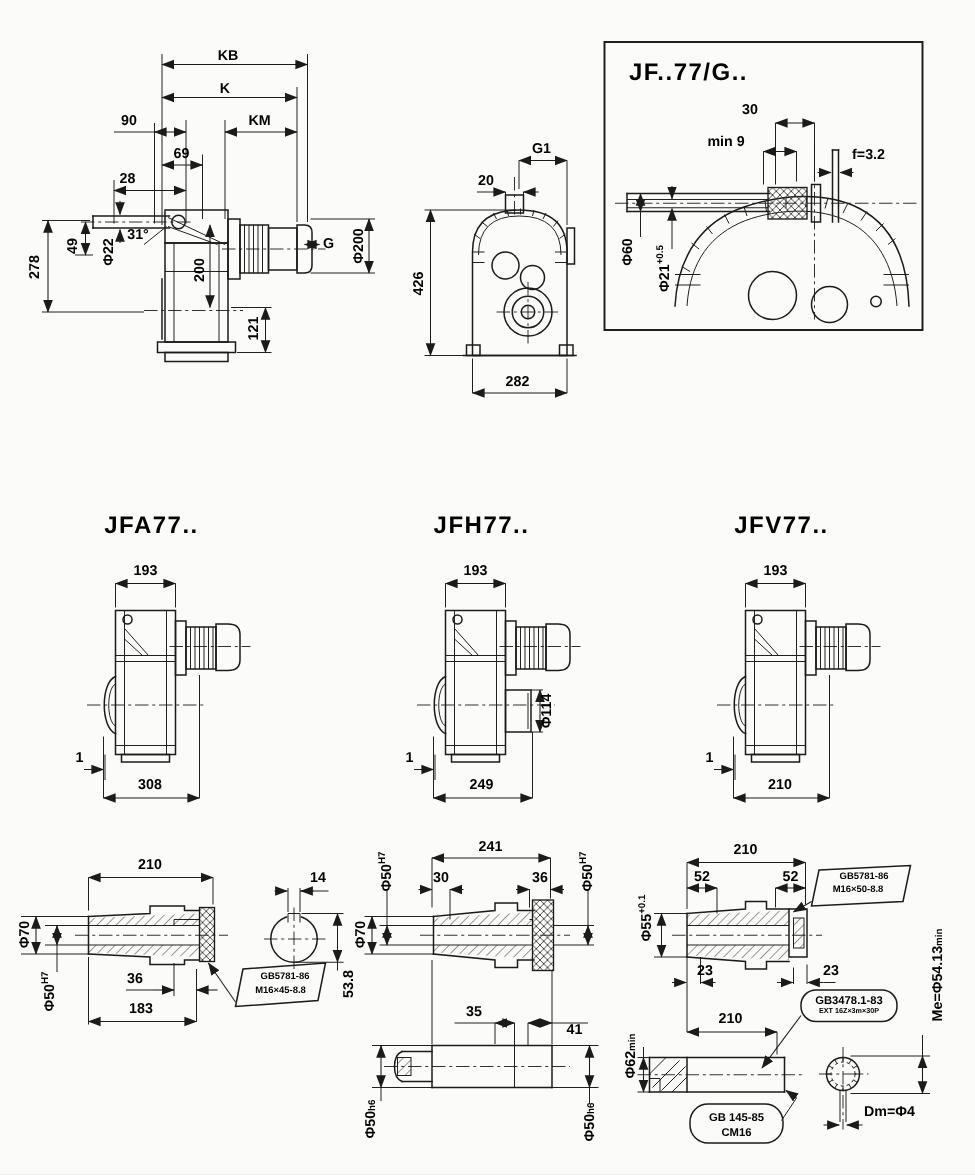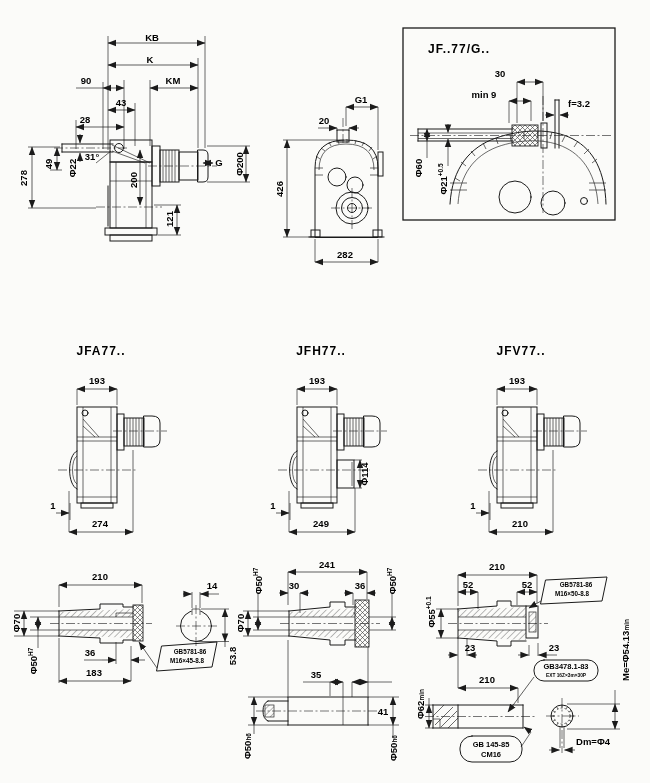--- a/index.html
+++ b/index.html
@@ -11,21 +11,21 @@
   .d,.d1{stroke:#1b1b1b;stroke-width:.7;fill:none;}
   .d{marker-start:url(#ar);marker-end:url(#ar);}
   .d1{marker-end:url(#ar);}
   .c{stroke:#1b1b1b;stroke-width:.6;stroke-dasharray:9 2.5 2 2.5;fill:none;}
   .h{fill:url(#hp);stroke:none;}
   .xh{fill:url(#xp);stroke:#1b1b1b;stroke-width:.9;}
   .w{fill:#fbfbf9;stroke:none;}
   .lbl{position:absolute;font-weight:bold;font-size:9.5px;color:#000;white-space:nowrap;
        transform:translate(-50%,-50%);line-height:1;}
   .rot{transform:translate(-50%,-50%) rotate(-90deg);}
-  .big{font-size:12px;letter-spacing:1px;}
+  .big{font-size:16px;letter-spacing:1px;}
   .med{font-size:7.5px;}
   .sm{font-size:6.3px;}
   .xs{font-size:4.8px;font-weight:bold;}
   .lbl sup{font-size:6.5px;vertical-align:super;}
   .lbl sub{font-size:6.5px;vertical-align:baseline;}
   .sfx{font-size:6.5px;}
 </style>
 </head>
 <body>
 
@@ -497,21 +497,21 @@
         <line class="t" x1="567" y1="729" x2="620" y2="729"></line>
   <line class="d" x1="615" y1="704" x2="615" y2="729"></line>
         <line class="t" x1="615" y1="704" x2="615" y2="690"></line>
 </g>
 </svg>
 
 <span class="lbl" style="left:152px;top:38px">KB</span>
 <span class="lbl" style="left:150px;top:60px">K</span>
 <span class="lbl" style="left:86px;top:81px">90</span>
 <span class="lbl" style="left:173px;top:81px">KM</span>
-<span class="lbl" style="left:121px;top:103px">43</span>
+<span class="lbl" style="left:121px;top:103px">69</span>
 <span class="lbl" style="left:85px;top:120px">28</span>
 <span class="lbl" style="left:92px;top:157px">31°</span>
 <span class="lbl rot" style="left:73px;top:168px">Φ22</span>
 <span class="lbl rot" style="left:49px;top:164px">49</span>
 <span class="lbl rot" style="left:24px;top:178px">278</span>
 <span class="lbl rot" style="left:134px;top:180px">200</span>
 <span class="lbl rot" style="left:170px;top:219px">121</span>
 <span class="lbl" style="left:219px;top:163px">G</span>
 <span class="lbl rot" style="left:240px;top:164px">Φ200</span>
 
@@ -529,21 +529,21 @@
 
 <span class="lbl big" style="left:101px;top:351px">JFA77..</span>
 <span class="lbl big" style="left:321px;top:351px">JFH77..</span>
 <span class="lbl big" style="left:521px;top:351px">JFV77..</span>
 <span class="lbl" style="left:97px;top:381px">193</span>
 <span class="lbl" style="left:317px;top:381px">193</span>
 <span class="lbl" style="left:517px;top:381px">193</span>
 <span class="lbl" style="left:53px;top:506px">1</span>
 <span class="lbl" style="left:273px;top:506px">1</span>
 <span class="lbl" style="left:473px;top:506px">1</span>
-<span class="lbl" style="left:100px;top:524px">274</span>
+<span class="lbl" style="left:100px;top:524px">308</span>
 <span class="lbl" style="left:321px;top:524px">249</span>
 <span class="lbl" style="left:520px;top:524px">210</span>
 <span class="lbl rot" style="left:365px;top:474px">Φ114</span>
 
 <span class="lbl" style="left:100px;top:577px">210</span>
 <span class="lbl rot" style="left:17px;top:623px">Φ70</span>
 <span class="lbl rot" style="left:33px;top:661px"><span>Φ50</span><sup>H7</sup></span>
 <span class="lbl" style="left:90px;top:653px">36</span>
 <span class="lbl" style="left:94px;top:673px">183</span>
 <span class="lbl sm" style="left:190px;top:652px">GB5781-86</span>
@@ -551,21 +551,21 @@
 <span class="lbl" style="left:212px;top:586px">14</span>
 <span class="lbl rot" style="left:233px;top:656px">53.8</span>
 
 <span class="lbl rot" style="left:258px;top:581px"><span>Φ50</span><sup>H7</sup></span>
 <span class="lbl" style="left:327px;top:565px">241</span>
 <span class="lbl" style="left:294px;top:586px">30</span>
 <span class="lbl" style="left:360px;top:586px">36</span>
 <span class="lbl rot" style="left:241px;top:623px">Φ70</span>
 <span class="lbl rot" style="left:392px;top:581px"><span>Φ50</span><sup>H7</sup></span>
 <span class="lbl" style="left:316px;top:675px">35</span>
-<span class="lbl" style="left:383px;top:712px">41</span>
+<span class="lbl" style="left:383px;top:687px">41</span>
 <span class="lbl rot" style="left:248px;top:746px"><span>Φ50</span><sub>h6</sub></span>
 <span class="lbl rot" style="left:394px;top:748px"><span>Φ50</span><sub>h6</sub></span>
 
 <span class="lbl" style="left:497px;top:567px">210</span>
 <span class="lbl" style="left:468px;top:585px">52</span>
 <span class="lbl" style="left:527px;top:585px">52</span>
 <span class="lbl sm" style="left:576px;top:585px">GB5781-86</span>
 <span class="lbl sm" style="left:572px;top:594px">M16×50-8.8</span>
 <span class="lbl rot" style="left:431px;top:612px"><span>Φ55</span><sup>+0.1</sup></span>
 <span class="lbl" style="left:470px;top:648px">23</span>

